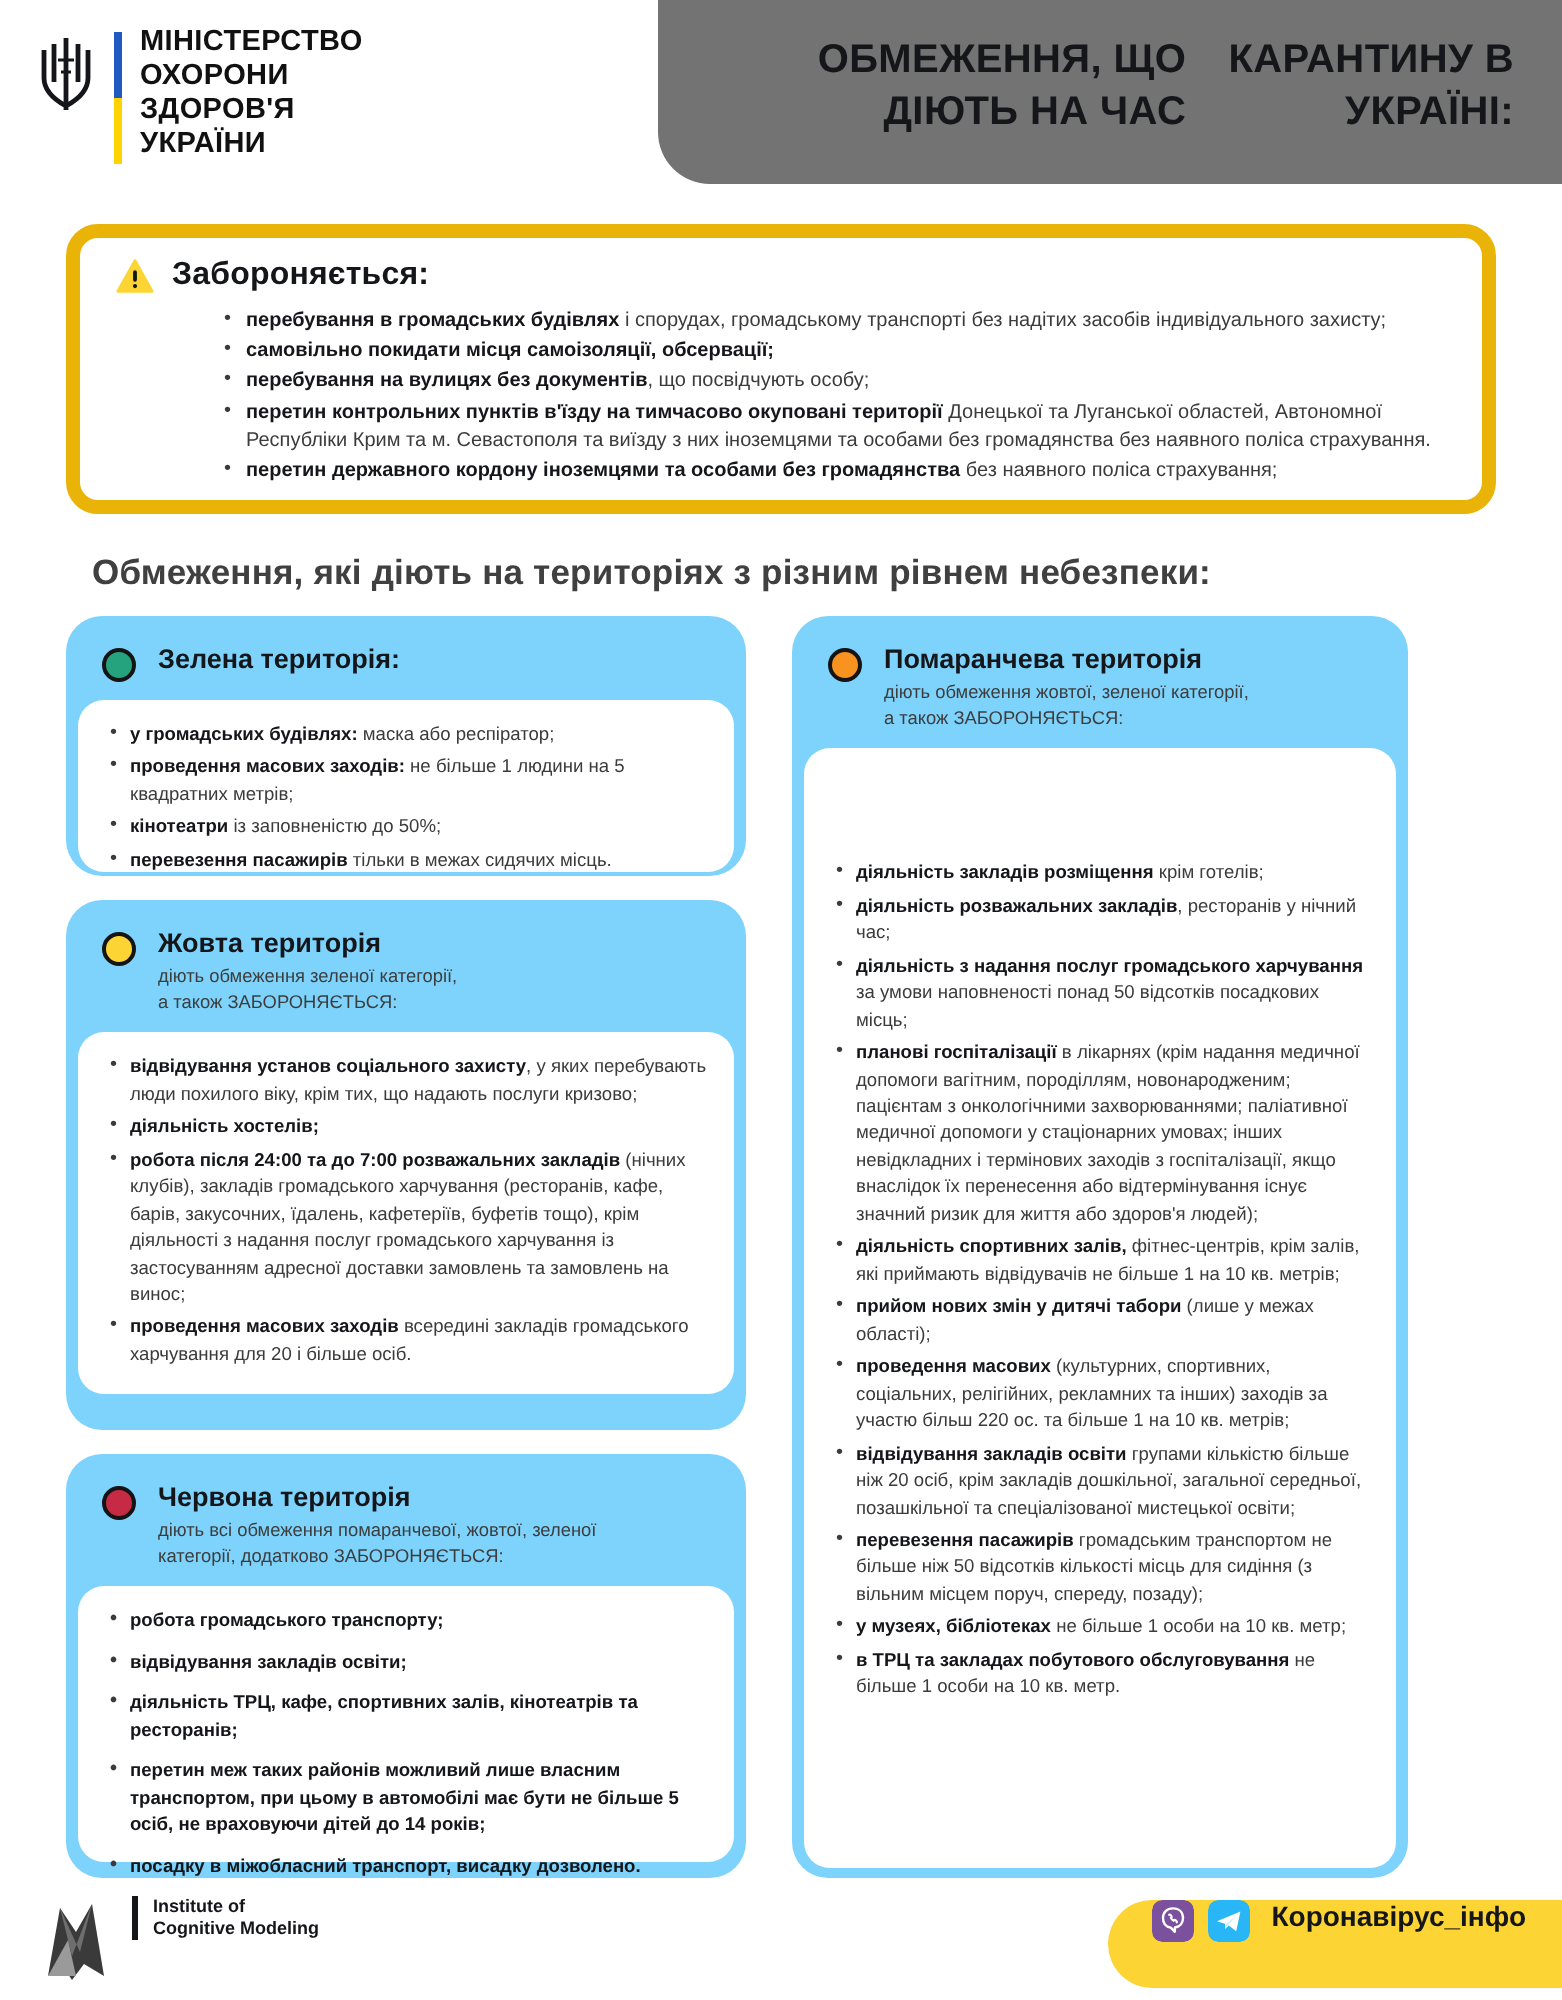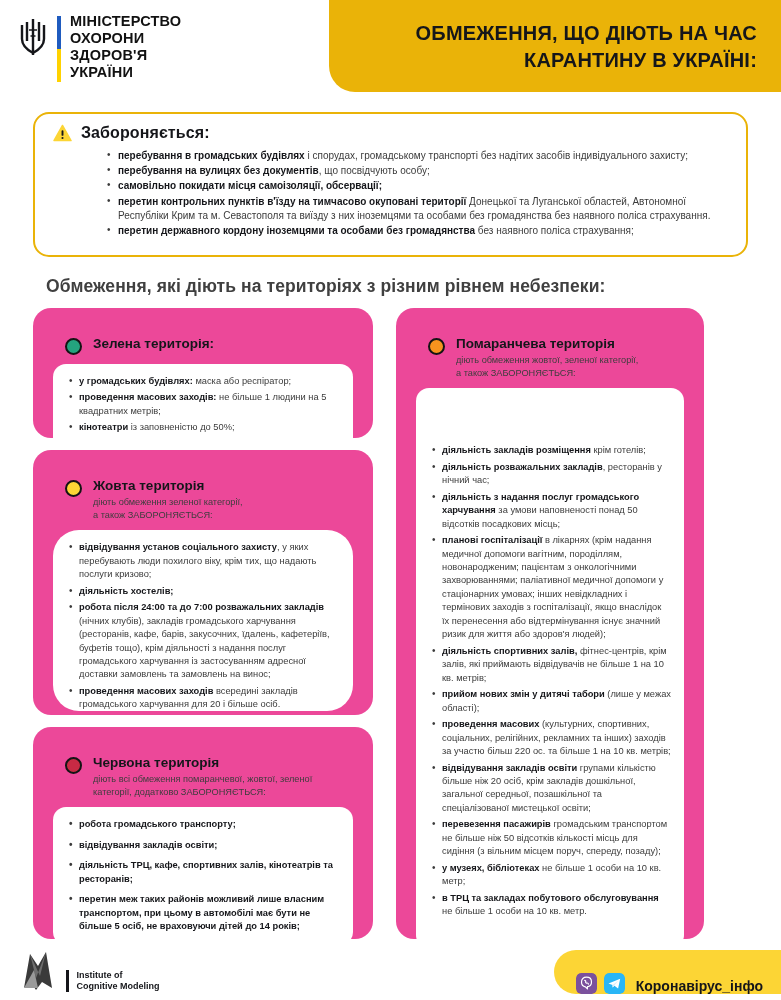--- a/index.html
+++ b/index.html
@@ -21,33 +21,33 @@
   .trident { width: 30px; height: 40px; margin-top: 4px; }
   .flagbar { width: 4px; height: 66px; margin-top: 3px;
     background: linear-gradient(to bottom, #1f5bbf 0 50%, #ffd200 50% 100%); }
   .ministry {
     font-weight: bold; font-size: 14.5px; line-height: 1.18;
     letter-spacing: .2px; color: #111; text-transform: uppercase;
   }
   .ministry div { white-space: nowrap; }
   .header-banner {
     position: absolute; right: 0; top: 0; width: 452px; min-height: 92px;
-    background: #eab308; border-bottom-left-radius: 26px;
+    background: #737373; border-bottom-left-radius: 26px;
     padding: 17px 24px 16px 24px;
-    display: flex; flex-direction: column; justify-content: center;
+    display: flex; flex-direction: row; justify-content: center;
   }
   .header-banner .line {
     text-align: right; font-weight: bold; font-size: 20px;
     letter-spacing: .2px; line-height: 1.32; color: #15161a;
   }
 
   
   .forbid-box {
     position: absolute; left: 33px; top: 112px; width: 715px; height: 145px;
-    border: 2px solid #eab308; border-radius: 16px;
+    border: 7px solid #eab308; border-radius: 16px;
     padding: 10px 16px 8px 18px;
   }
   .forbid-head { display: flex; align-items: center; gap: 9px; margin-bottom: 7px; }
   .warn-tri { width: 19px; height: 18px; flex: none; }
   .forbid-title { font-weight: bold; font-size: 16px; color: #15161a; letter-spacing: .1px; }
   ul.forbid-list { list-style: none; padding-left: 24px; }
   ul.forbid-list li {
     position: relative; font-size: 10px; line-height: 1.42;
     color: #3b3b3b; margin-bottom: 1px; margin-left: 41px;
   }
@@ -58,22 +58,22 @@
   .b { font-weight: bold; color: #15161a; }
 
   
   .section-title {
     position: absolute; left: 46px; top: 276px;
     font-weight: bold; font-size: 17.5px; color: #404040; letter-spacing: .1px;
   }
 
   
   .card {
-    position: absolute; background: #ec4899; border-radius: 18px;
-    padding: 20px; overflow: hidden;
+    position: absolute; background: #7dd3fc; border-radius: 18px;
+    padding: 6px; overflow: hidden;
   }
   .card-head { padding: 8px 10px 9px 12px; display: flex; gap: 11px; align-items: flex-start; }
   .dot { width: 17px; height: 17px; border-radius: 50%; flex: none; margin-top: 2px; }
   .dot.green  { background: #24a37e; border: 2.5px solid #141414; }
   .dot.yellow { background: #fcd535; border: 2.5px solid #141414; }
   .dot.red    { background: #c72a44; border: 2.5px solid #141414; }
   .dot.orange { background: #f7931e; border: 2.5px solid #141414; }
   .card-title { font-weight: bold; font-size: 13.5px; color: #15161a; line-height: 1.2; }
   .card-sub { font-size: 9.2px; color: #3d3d3d; line-height: 1.36; margin-top: 2px; }
   .card-body {
@@ -88,36 +88,36 @@
   ul.card-list li::before {
     content: "•"; position: absolute; left: -10px; top: -1px;
     color: #3b3b3b; font-size: 10px;
   }
   ul.card-list.spaced li { margin-bottom: 7px; }
   ul.card-list.allbold li { font-weight: bold; color: #15161a; }
 
   #card-green  { left: 33px;  top: 308px; width: 340px; height: 130px; }
   #card-green  .card-body { height: 86px; }
   #card-yellow { left: 33px;  top: 450px; width: 340px; height: 265px; }
-  #card-yellow .card-body { height: 181px; border-radius: 26px; }
+  #card-yellow .card-body { height: 181px; }
   #card-red    { left: 33px;  top: 727px; width: 340px; height: 212px; }
   #card-red    .card-body { height: 138px; }
   #card-orange { left: 396px; top: 308px; width: 308px; height: 631px; }
   #card-orange .card-body { height: 560px; padding-top: 56px; }
 
   
   .footer { position: absolute; left: 0; bottom: 0; width: 781px; height: 58px; }
-  .icm { position: absolute; left: 16px; top: 6px; display: flex; align-items: flex-end; gap: 8px; }
+  .icm { position: absolute; left: 16px; top: 6px; display: flex; align-items: flex-start; gap: 8px; }
   .icm-mark { width: 42px; height: 44px; }
   .icm-bar { width: 2.5px; height: 22px; background: #15161a; }
   .icm-text { font-weight: bold; font-size: 9px; line-height: 1.25; color: #15161a; }
   .chatpill {
     position: absolute; right: 0; top: 8px; height: 44px;
     background: #fcd535; border-top-left-radius: 22px; border-bottom-left-radius: 22px;
-    display: flex; align-items: flex-end; gap: 7px; padding: 0 18px 0 22px;
+    display: flex; align-items: flex-start; gap: 7px; padding: 0 18px 0 22px;
   }
   .sicon { width: 21px; height: 21px; border-radius: 5px; flex: none; }
   .chatpill-label { font-weight: bold; font-size: 14px; color: #15161a; margin-left: 4px; }
 </style>
 </head>
 <body>
 
 <div class="page">
 
   <div class="header">
@@ -145,22 +145,22 @@
     <div class="forbid-head">
       <svg class="warn-tri" viewBox="0 0 20 18">
         <path d="M10 1 L19 17 L1 17 Z" fill="#fcd535" stroke="#fcd535" stroke-width="1.5" stroke-linejoin="round"></path>
         <rect x="9" y="6" width="2" height="6" rx="1" fill="#15161a"></rect>
         <circle cx="10" cy="14.3" r="1.1" fill="#15161a"></circle>
       </svg>
       <div class="forbid-title">Забороняється:</div>
     </div>
     <ul class="forbid-list">
         <li><span class="b">перебування в громадських будівлях</span> і спорудах, громадському транспорті без надітих засобів індивідуального захисту;</li>
+        <li><span class="b">самовільно покидати місця самоізоляції, обсервації;</span></li>
         <li><span class="b">перебування на вулицях без документів</span>, що посвідчують особу;</li>
-        <li><span class="b">самовільно покидати місця самоізоляції, обсервації;</span></li>
         <li><span class="b">перетин контрольних пунктів в'їзду на тимчасово окуповані території</span> Донецької та Луганської областей, Автономної Республіки Крим та м. Севастополя та виїзду з них іноземцями та особами без громадянства без наявного поліса страхування.</li>
         <li><span class="b">перетин державного кордону іноземцями та особами без громадянства</span> без наявного поліса страхування;</li>
       </ul>
   </div>
 
   <div class="section-title">Обмеження, які діють на територіях з різним рівнем небезпеки:</div>
 
   <div class="card" id="card-green">
     <div class="card-head">
       <span class="dot green"></span>

